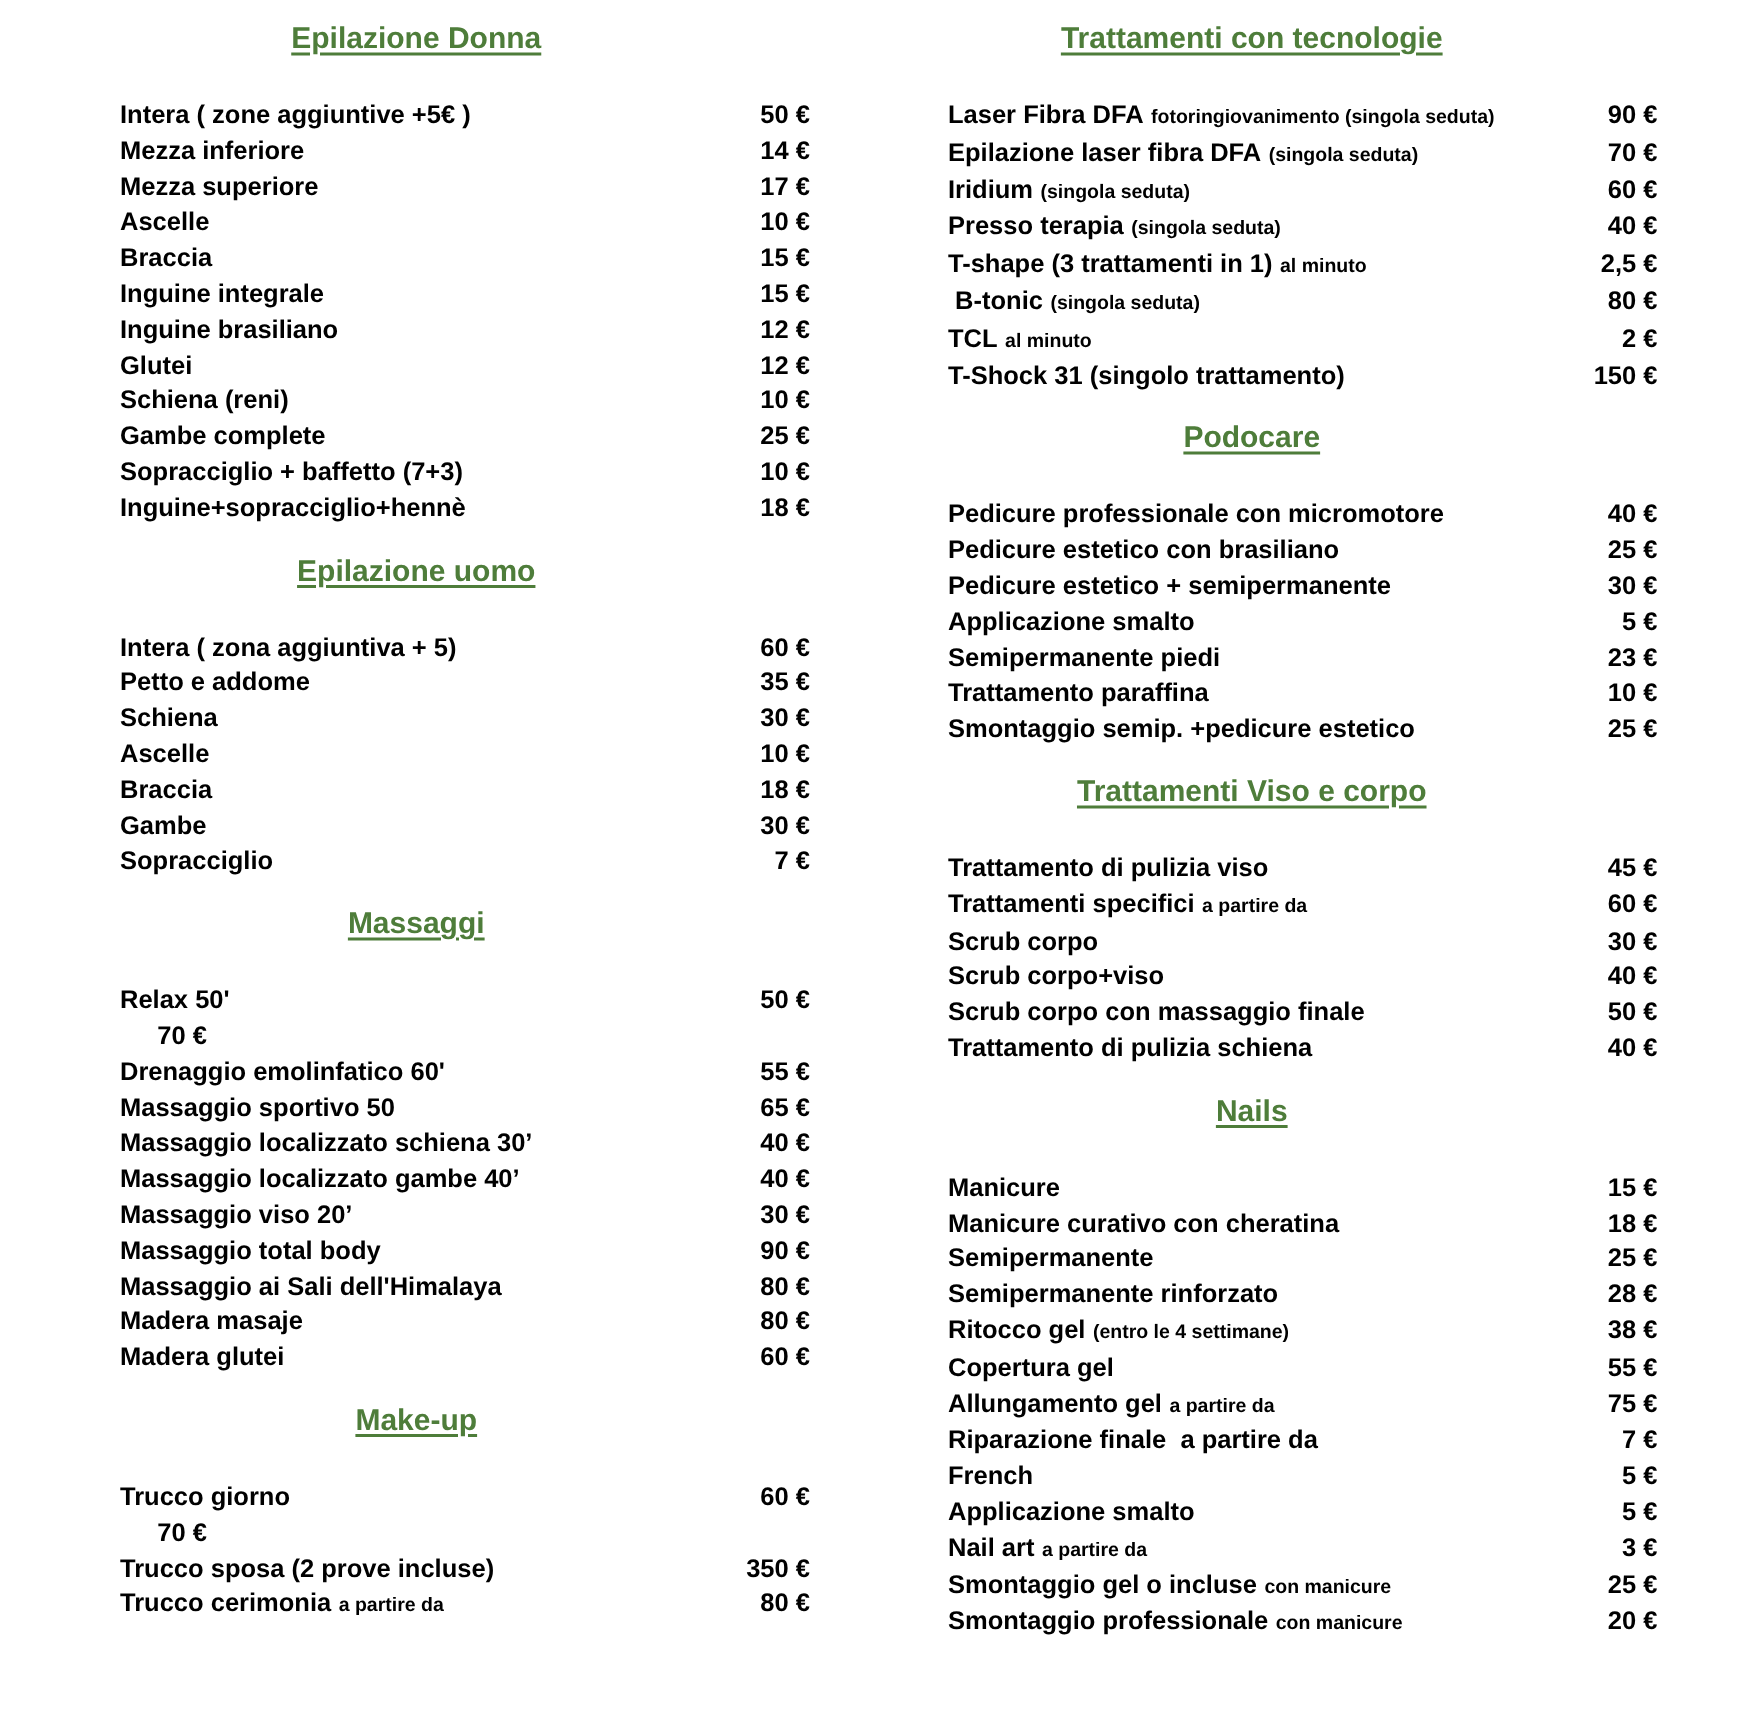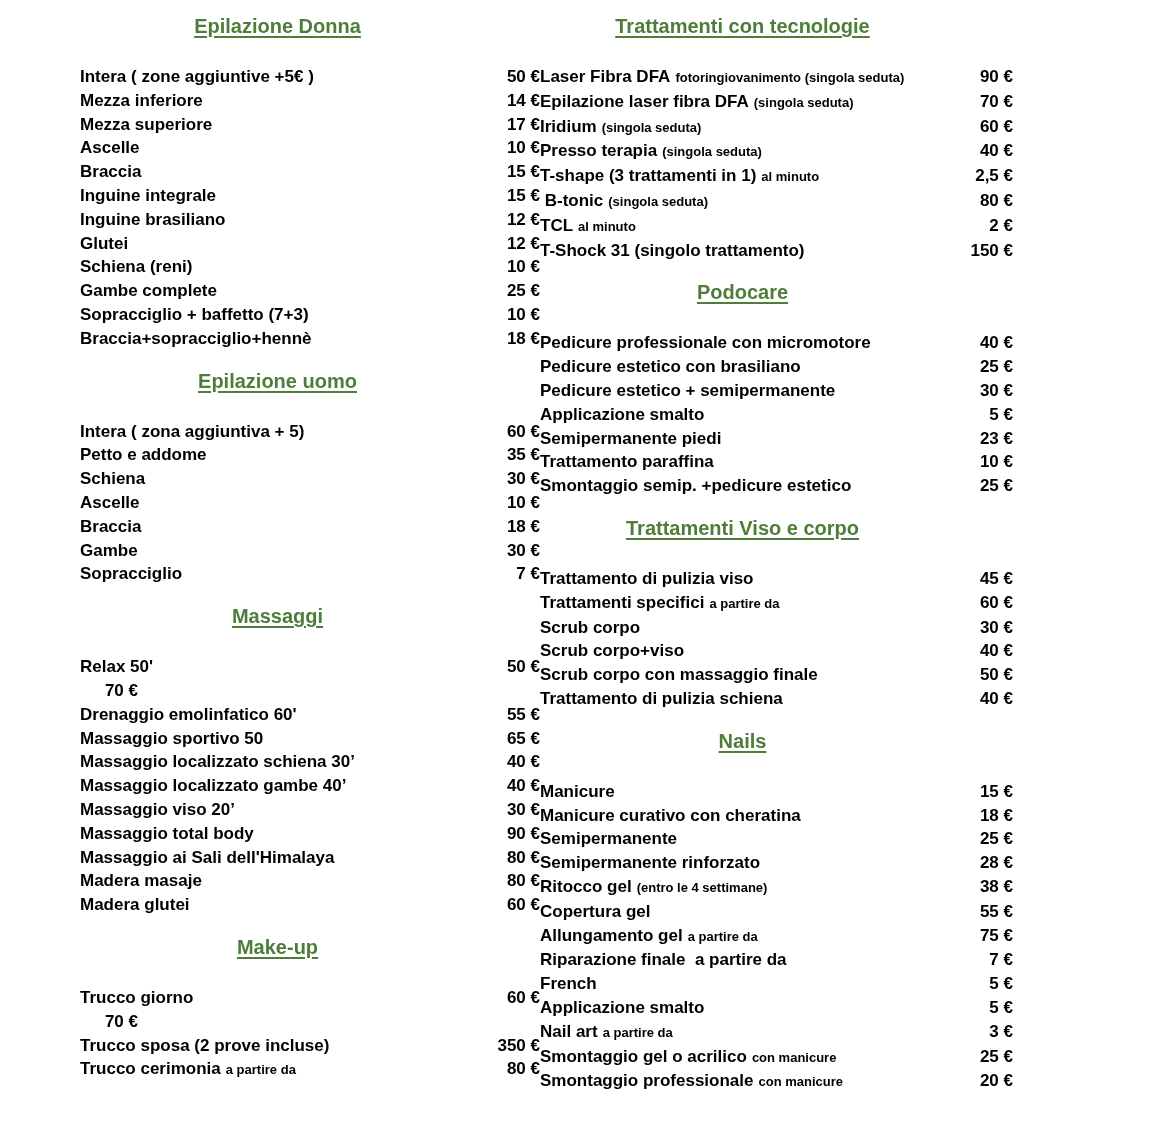--- a/index.html
+++ b/index.html
@@ -11,21 +11,21 @@
     font-family: "Liberation Sans", sans-serif;
     font-weight: 700;
     overflow: hidden;
   }
   .page {
     display: flex;
     box-sizing: border-box;
     padding: 14px 0 0 80px;
   }
   .col { flex: 0 0 auto; }
-  .col0 { width: 460px; }
+  .col0 { width: 460px; margin-right: 92px; }
   .col1 { width: 473px; }
   .section { margin: 0; }
   .section + .section { margin-top: 18px; }
   .heading {
     margin: 0;
     font-size: 20px;
     line-height: 24px;
     font-weight: 700;
     text-align: center;
     color: var(--accent);
@@ -93,21 +93,21 @@
           </div>
           <div class="row">
             <span class="name"><span>Gambe complete</span></span>
             <span class="price">25 €</span>
           </div>
           <div class="row">
             <span class="name"><span>Sopracciglio + baffetto (7+3)</span></span>
             <span class="price">10 €</span>
           </div>
           <div class="row">
-            <span class="name"><span>Braccia+sopracciglio+hennè</span></span>
+            <span class="name"><span>Inguine+sopracciglio+hennè</span></span>
             <span class="price">18 €</span>
           </div>
         </div>
       </section>
       <section class="section">
         <h2 class="heading">Epilazione uomo</h2>
         <div class="rows">
           <div class="row">
             <span class="name"><span>Intera ( zona aggiuntiva + 5)</span></span>
             <span class="price">60 €</span>
@@ -348,21 +348,21 @@
           </div>
           <div class="row">
             <span class="name"><span>Applicazione smalto</span></span>
             <span class="price">5 €</span>
           </div>
           <div class="row">
             <span class="name"><span>Nail art</span><span class="note">a partire da</span></span>
             <span class="price">3 €</span>
           </div>
           <div class="row">
-            <span class="name"><span>Smontaggio gel o acrilico</span><span class="note">con manicure</span></span>
+            <span class="name"><span>Smontaggio gel o incluse</span><span class="note">con manicure</span></span>
             <span class="price">25 €</span>
           </div>
           <div class="row">
             <span class="name"><span>Smontaggio professionale</span><span class="note">con manicure</span></span>
             <span class="price">20 €</span>
           </div>
         </div>
       </section>
     </div>
   </div>

